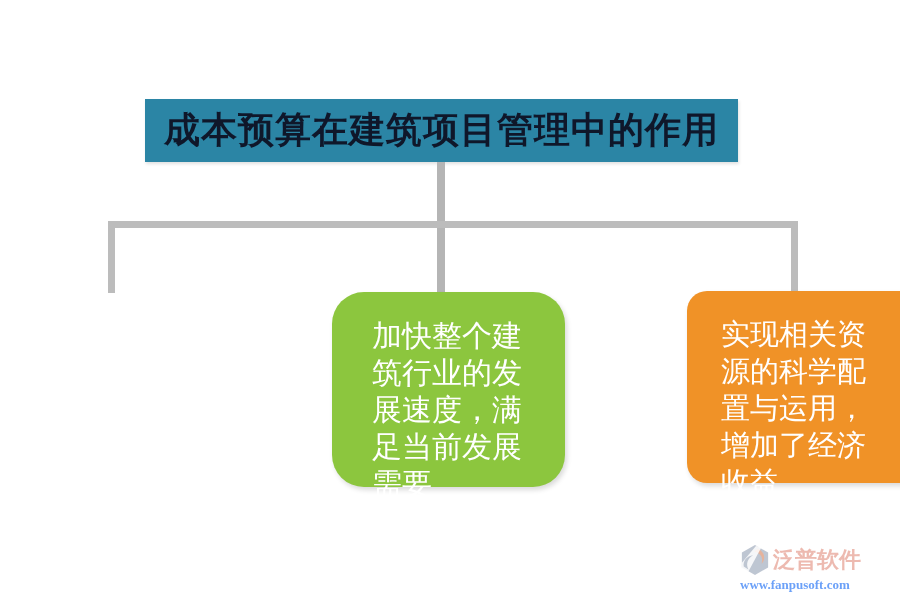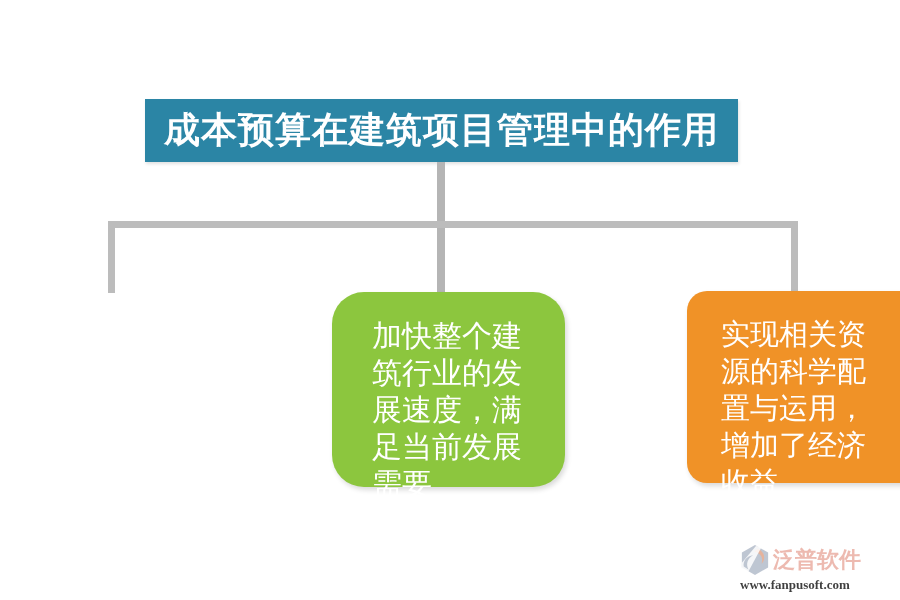--- a/index.html
+++ b/index.html
@@ -11,21 +11,21 @@
     overflow: hidden;
     font-family: "Liberation Sans", "DejaVu Sans", sans-serif;
   }
 
   
   .title-box {
     position: absolute;
     left: 145px; top: 99px;
     width: 593px; height: 63px;
     background: #2b85a5;
-    color: #ffffff;
+    color: #0f172a;
     display: flex;
     align-items: center;
     justify-content: center;
     font-size: 36px;
     font-weight: bold;
     letter-spacing: 1px;
     box-shadow: 1px 2px 3px rgba(0,0,0,0.12);
     white-space: nowrap;
   }
 
@@ -89,21 +89,21 @@
   .wm-logo { width: 30px; height: 32px; flex: 0 0 auto; }
   .wm-brand {
     font-size: 22px;
     font-weight: bold;
     color: #e7a396;
     white-space: nowrap;
   }
   .wm-url {
     font-size: 13px;
     font-weight: bold;
-    color: #000000;
+    color: #3b82f6;
     font-family: "Liberation Serif", "DejaVu Serif", serif;
     white-space: nowrap;
     margin-top: 1px;
   }
 </style>
 </head>
 <body>
 
 <div class="canvas">
 

